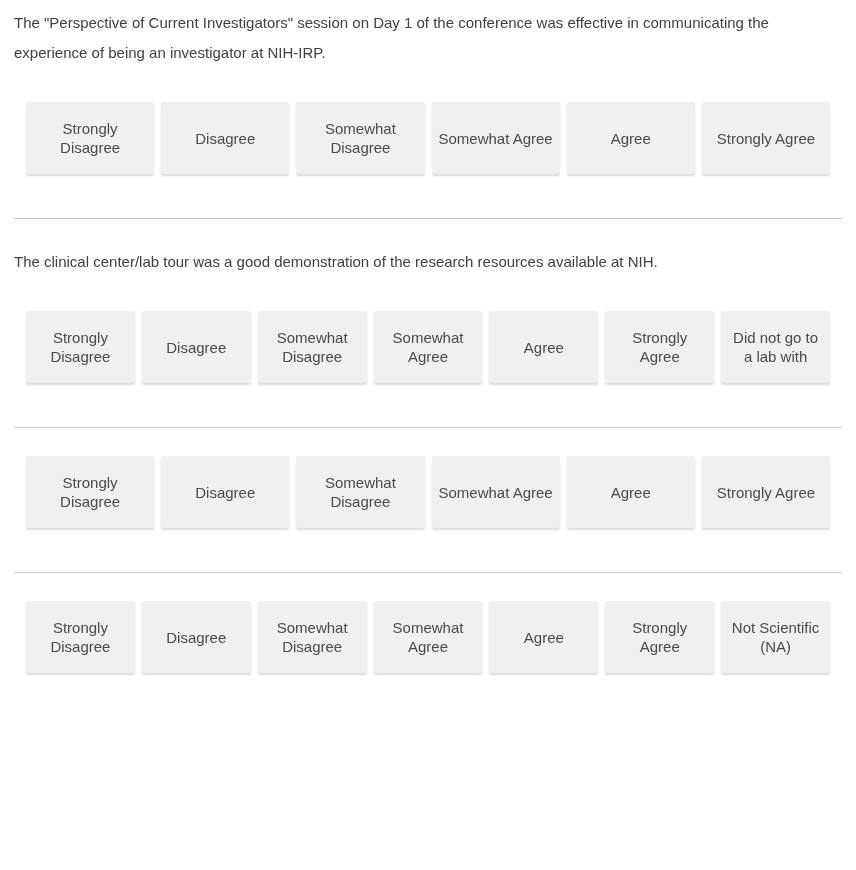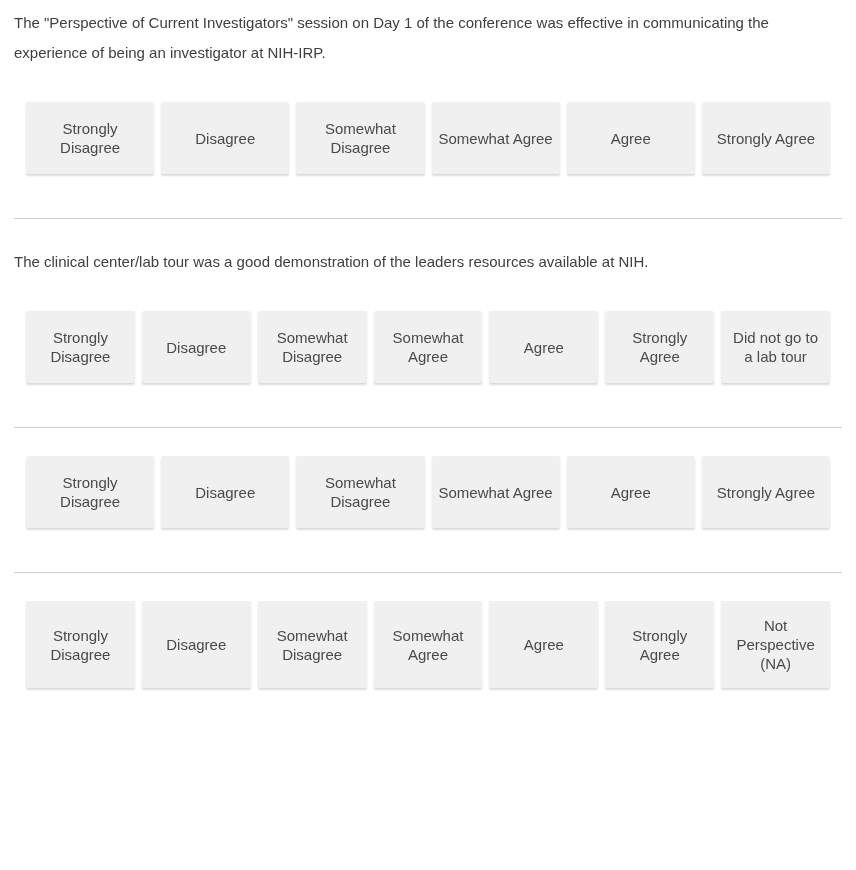--- a/index.html
+++ b/index.html
@@ -14,20 +14,21 @@
     color: #404040;
     font-size: 15px;
     line-height: 30px;
     margin-bottom: 34px;
     max-width: 822px;
   }
   .option-row {
     display: flex;
     gap: 7px;
     margin: 0 12px 44px 12px;
+    align-items: center;
   }
   .option-button {
     flex: 1 1 0;
     min-height: 72px;
     background: #f0f0f0;
     border: none;
     border-radius: 2px;
     box-shadow: 0 2px 2px rgba(0,0,0,0.14);
     color: #4a4a4a;
     font-size: 15px;
@@ -57,29 +58,29 @@
         <button type="button" class="option-button">Strongly Disagree</button>
         <button type="button" class="option-button">Disagree</button>
         <button type="button" class="option-button">Somewhat Disagree</button>
         <button type="button" class="option-button">Somewhat Agree</button>
         <button type="button" class="option-button">Agree</button>
         <button type="button" class="option-button">Strongly Agree</button>
       </div>
     </section>
     <hr class="divider">
     <section class="question-block">
-      <p class="question-text">The clinical center/lab tour was a good demonstration of the leaders resources available at NIH.</p>
+      <p class="question-text">The clinical center/lab tour was a good demonstration of the research resources available at NIH.</p>
       <div class="option-row">
         <button type="button" class="option-button">Strongly Disagree</button>
         <button type="button" class="option-button">Disagree</button>
         <button type="button" class="option-button">Somewhat Disagree</button>
         <button type="button" class="option-button">Somewhat Agree</button>
         <button type="button" class="option-button">Agree</button>
         <button type="button" class="option-button">Strongly Agree</button>
-        <button type="button" class="option-button">Did not go to a lab tour</button>
+        <button type="button" class="option-button">Did not go to a lab with</button>
       </div>
     </section>
     <hr class="divider">
     <section class="question-block">
       <div class="option-row">
         <button type="button" class="option-button">Strongly Disagree</button>
         <button type="button" class="option-button">Disagree</button>
         <button type="button" class="option-button">Somewhat Disagree</button>
         <button type="button" class="option-button">Somewhat Agree</button>
         <button type="button" class="option-button">Agree</button>
@@ -88,16 +89,16 @@
     </section>
     <hr class="divider">
     <section class="question-block">
       <div class="option-row">
         <button type="button" class="option-button">Strongly Disagree</button>
         <button type="button" class="option-button">Disagree</button>
         <button type="button" class="option-button">Somewhat Disagree</button>
         <button type="button" class="option-button">Somewhat Agree</button>
         <button type="button" class="option-button">Agree</button>
         <button type="button" class="option-button">Strongly Agree</button>
-        <button type="button" class="option-button">Not Perspective (NA)</button>
+        <button type="button" class="option-button">Not Scientific (NA)</button>
       </div>
     </section>
   </main>
 
 </body></html>

